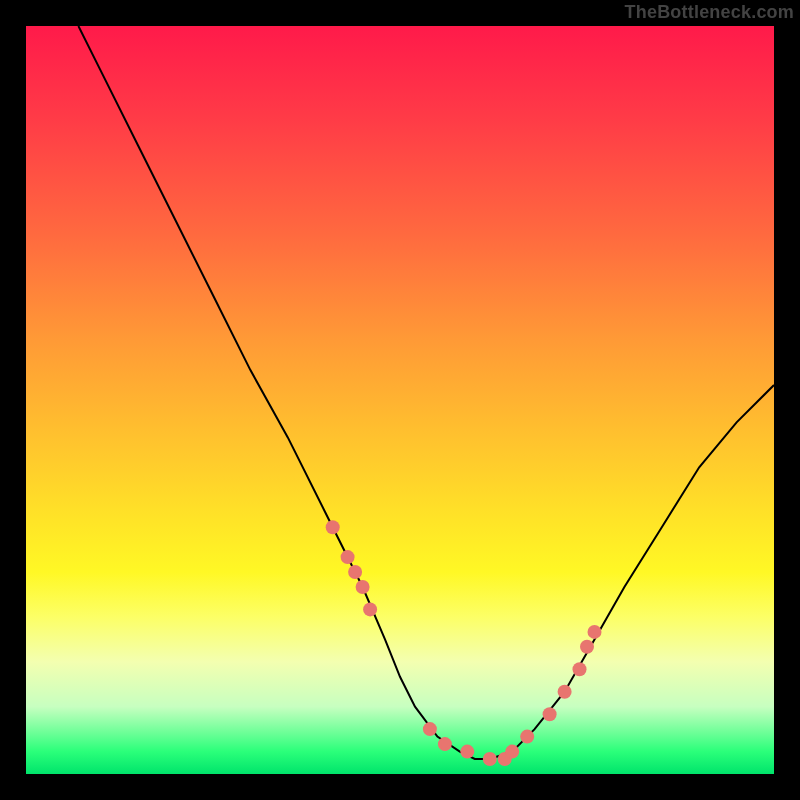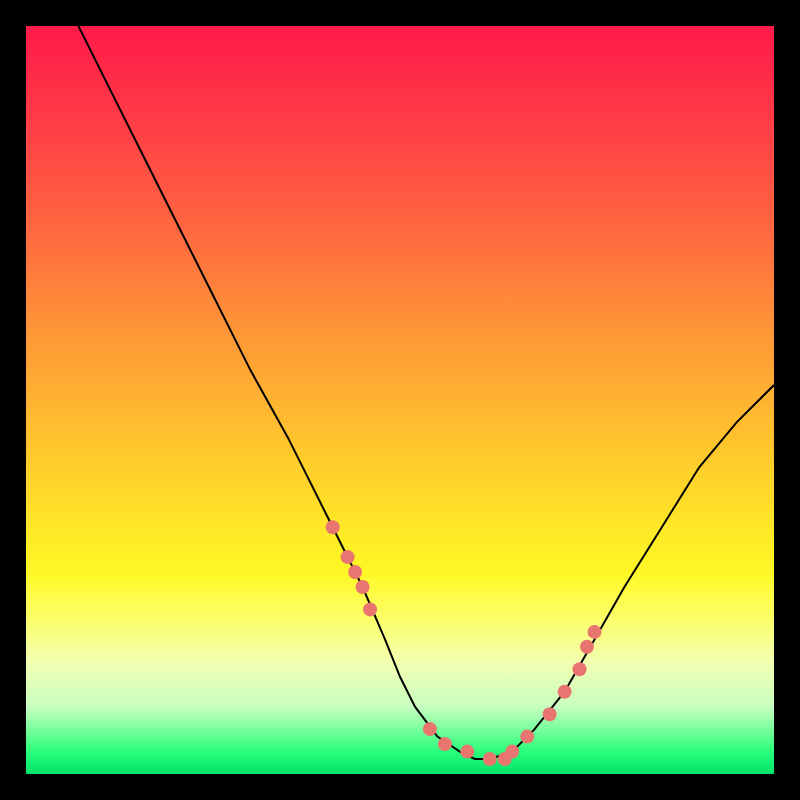--- a/index.html
+++ b/index.html
@@ -21,20 +21,21 @@
       #00e46b 100%)}
   .watermark{position:absolute;right:6px;top:2px;font:700 18px Arial,Helvetica,sans-serif;color:#434343;z-index:5;letter-spacing:.2px}
   svg{position:absolute;left:0;top:0}
   .curve{fill:none;stroke:#000;stroke-width:2}
   .dot{fill:#e8756f}
 </style>
 </head>
 <body>
 
 <div class="frame">
+  <div class="watermark">TheBottleneck.com</div>
   <div class="plot">
     <div class="grad"></div>
     <svg id="svg" width="748" height="748" viewBox="0 0 748 748">
       <path id="curvePath" class="curve" d="M52.4 0.0 L74.8 44.9 L112.2 119.7 L149.6 194.5 L187.0 269.3 L224.4 344.1 L261.8 411.4 L299.2 486.2 L336.6 561.0 L359.0 613.4 L374.0 650.8 L389.0 680.7 L411.4 710.6 L433.8 725.6 L448.8 733.0 L463.8 733.0 L486.2 725.6 L508.6 703.1 L538.6 665.7 L568.5 613.4 L598.4 561.0 L635.8 501.2 L673.2 441.3 L710.6 396.4 L748.0 359.0 "></path>
       <g id="dots">
           <circle cx="306.7" cy="501.2" r="7" class="dot"></circle>
           <circle cx="321.6" cy="531.1" r="7" class="dot"></circle>
           <circle cx="329.1" cy="546.0" r="7" class="dot"></circle>
           <circle cx="336.6" cy="561.0" r="7" class="dot"></circle>
           <circle cx="344.1" cy="583.4" r="7" class="dot"></circle>

